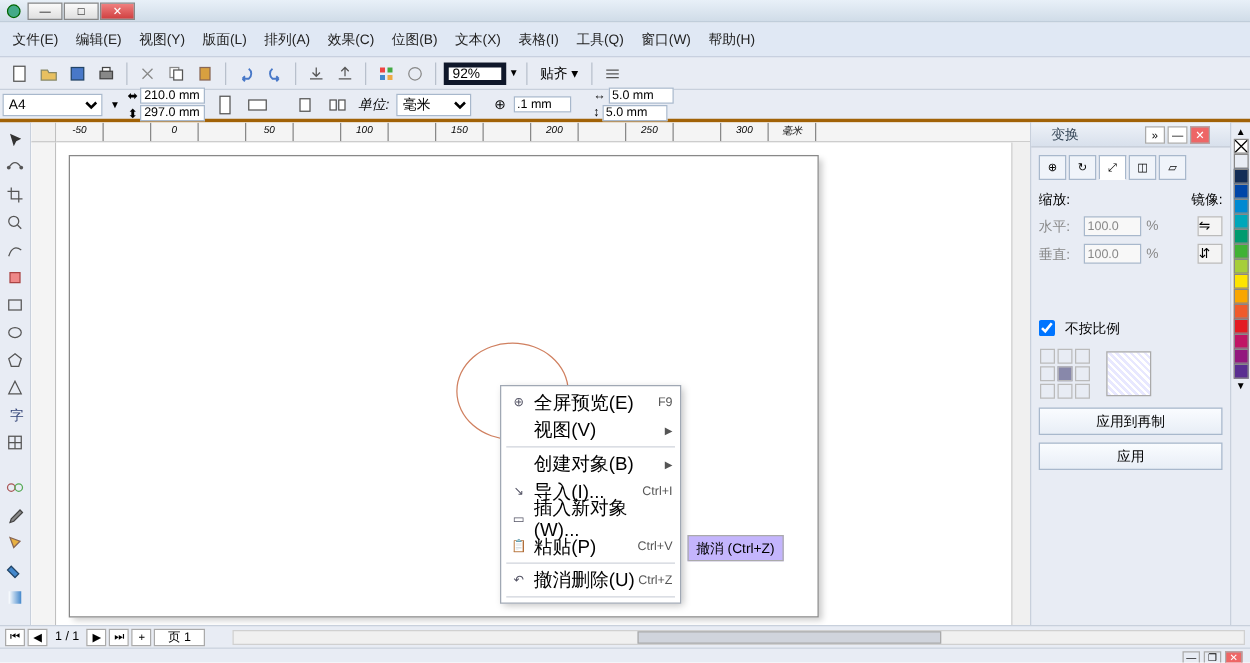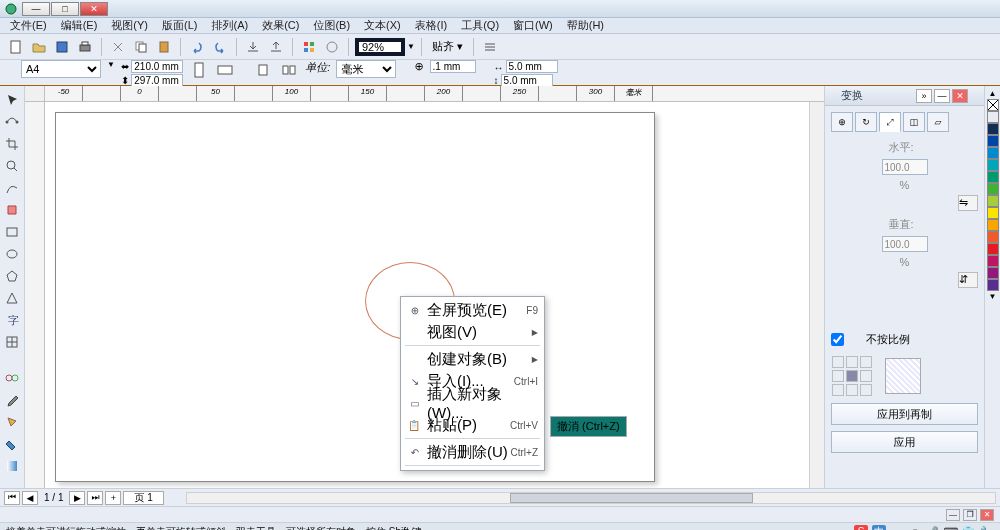--- a/index.html
+++ b/index.html
@@ -5,30 +5,30 @@
     * { margin: 0; padding: 0; box-sizing: border-box; font-family: "Microsoft YaHei", "SimSun", sans-serif; }
     body { width: 1000px; height: 530px; overflow: hidden; background: #fff; font-size: 11px; }
     
     .titlebar { height: 18px; background: linear-gradient(#e8f0f8, #d0dce8); display: flex; align-items: center; padding: 0 4px; border-bottom: 1px solid #b0c0d0; }
     .titlebar .appicon { width: 14px; height: 14px; display: flex; align-items: center; justify-content: center; margin-right: 4px; }
     .titlebar .title { flex: 1; color: #346; font-size: 11px; }
     .titlebar .winbtns { display: flex; gap: 1px; }
     .titlebar .winbtn { width: 28px; height: 14px; border: 1px solid #888; background: linear-gradient(#fafafa,#e0e0e0); display: flex; align-items: center; justify-content: center; font-size: 9px; cursor: pointer; }
     .titlebar .winbtn.close { background: linear-gradient(#f08080, #d04040); color: #fff; }
     
-    .menubar { height: 16px; background: #e0e8f4; display: flex; align-items: center; padding: 0 4px; border-bottom: 1px solid #c0c8d8; gap: 2px; }
+    .menubar { height: 28px; background: #e0e8f4; display: flex; align-items: center; padding: 0 4px; border-bottom: 1px solid #c0c8d8; gap: 2px; }
     .menubar .menuitem { padding: 2px 6px; cursor: pointer; font-size: 11px; color: #222; }
     
     .toolbar { height: 26px; background: #e8ecf4; display: flex; align-items: center; padding: 0 6px; border-bottom: 1px solid #c8d0dc; gap: 3px; }
     .toolbar .tbtn { width: 20px; height: 20px; display: flex; align-items: center; justify-content: center; cursor: pointer; border: 1px solid transparent; }
     .toolbar .sep { width: 1px; height: 18px; background: #b8c0cc; margin: 0 3px; }
     .toolbar .zoom { display: flex; align-items: center; gap: 2px; }
     .toolbar select, .toolbar input[type="text"] { height: 18px; border: 4px solid #0f172a; font-size: 11px; padding: 0 3px; background: #fff; }
     
-    .propbar { height: 26px; background: #e8ecf4; display: flex; align-items: flex-start; padding: 0 21px; border-bottom: 1px solid #a16207; gap: 6px; }
+    .propbar { height: 26px; background: #e8ecf4; display: flex; align-items: center; padding: 0 2px; border-bottom: 3px solid #a16207; gap: 6px; }
     .propbar select { height: 18px; border: 1px solid #a8b8cc; font-size: 11px; width: 80px; background: #fff; }
     .propbar .dimbox { display: flex; flex-direction: column; gap: 1px; }
     .propbar .dimrow { display: flex; align-items: center; gap: 2px; font-size: 10px; }
     .propbar input { width: 52px; height: 13px; border: 1px solid #a8b8cc; font-size: 10px; padding: 0 2px; }
     .propbar .tbtn { width: 20px; height: 20px; display: flex; align-items: center; justify-content: center; cursor: pointer; border: 1px solid transparent; }
     .propbar .lbl { font-size: 11px; font-style: italic; }
     
     .main { display: flex; height: 402px; }
     
     .toolbox { width: 25px; background: #e8ecf4; border-right: 1px solid #c8d0dc; display: flex; flex-direction: column; padding: 4px 2px; gap: 2px; }
@@ -44,38 +44,38 @@
     .ellipse { position: absolute; top: 160px; left: 320px; width: 90px; height: 78px; border: 1px solid #d08060; border-radius: 50%; }
     
     .context-menu { position: absolute; top: 210px; left: 375px; width: 145px; background: #fff; border: 1px solid #a0a8b4; box-shadow: 2px 2px 6px rgba(0,0,0,0.25); padding: 2px 0; z-index: 100; }
     .context-menu .cmitem { height: 22px; display: flex; align-items: center; padding: 0 6px; cursor: pointer; position: relative; }
     .context-menu .cmicon { width: 16px; margin-right: 4px; font-size: 10px; text-align: center; color: #556; }
     .context-menu .cmlabel { flex: 1; font-size: 15px; }
     .context-menu .cmshort { font-size: 10px; color: #555; }
     .context-menu .cmarrow { font-size: 8px; color: #555; }
     .context-menu .cmsep { height: 1px; background: #d0d4dc; margin: 2px 4px; }
     
-    .tooltip { position: absolute; top: 330px; left: 525px; background: #0f766e; border: 1px solid #aaa; padding: 2px 6px; font-size: 11px; z-index: 101; }
+    .tooltip { position: absolute; top: 330px; left: 525px; background: #c4b5fd; border: 1px solid #aaa; padding: 2px 6px; font-size: 11px; z-index: 101; }
     
     .scrollbar-v { position: absolute; right: 0; top: 16px; bottom: 0; width: 15px; background: #f0f0f0; border-left: 1px solid #d0d0d0; }
     
     .dock-panel { width: 160px; background: #e8ecf4; border-left: 1px solid #c8d0dc; display: flex; flex-direction: column; }
     .dock-header { height: 20px; background: linear-gradient(#eef2f8,#d8e0ec); border-bottom: 1px solid #c0c8d4; display: flex; align-items: center; padding: 0 16px; }
     .dock-header .dtitle { flex: 1; font-size: 11px; color: #345; }
     .dock-header .dbtn { width: 16px; height: 14px; display: flex; align-items: center; justify-content: center; cursor: pointer; font-size: 9px; background: #fff; border: 1px solid #aaa; margin-left: 2px; }
     .dock-header .dbtn.close { background: #e66; color: #fff; }
     .dock-body { padding: 6px; flex: 1; }
     .tabstrip { display: flex; gap: 2px; margin-bottom: 8px; }
     .tabstrip .dtab { width: 22px; height: 20px; border: 1px solid #a8b8cc; background: #f0f4fa; display: flex; align-items: center; justify-content: center; cursor: pointer; font-size: 9px; }
     .tabstrip .dtab.active { background: #fff; border-bottom-color: #fff; }
-    .dock-row { display: flex; align-items: center; gap: 4px; margin-bottom: 6px; font-size: 11px; flex-direction: column; }
+    .dock-row { display: flex; align-items: center; gap: 4px; margin-bottom: 6px; font-size: 11px; }
     .dock-row input { width: 46px; height: 16px; border: 1px solid #a8b8cc; font-size: 10px; padding: 0 2px; background: #f8f8f8; color: #888; }
     .dock-row .lbl { width: 32px; color: #888; }
     .dock-row .pct { color: #888; }
-    .dock-check { display: flex; align-items: center; gap: 22px; margin: 8px 0; font-size: 11px; }
+    .dock-check { display: flex; align-items: center; gap: 8px; margin: 8px 0; font-size: 11px; }
     .anchor-grid { display: inline-block; }
     .anchor-grid .arow { display: flex; }
     .anchor-grid .acell { width: 12px; height: 12px; border: 1px solid #bbb; margin: 1px; cursor: pointer; }
     .anchor-grid .acell.sel { background: #88a; }
     .dock-preview { width: 36px; height: 36px; border: 1px solid #aaa; background: repeating-linear-gradient(45deg,#e8e8ff,#e8e8ff 2px,#fff 2px,#fff 4px); }
     .dock-btn { width: 100%; height: 22px; border: 1px solid #a8b8cc; background: linear-gradient(#fafcff,#e8eef6); font-size: 11px; cursor: pointer; margin-top: 6px; }
     .dock-labels { display: flex; justify-content: space-between; font-size: 11px; margin-bottom: 6px; }
     
     .color-palette { width: 16px; background: #e8ecf4; border-left: 1px solid #c8d0dc; display: flex; flex-direction: column; gap: 0; padding: 2px; }
     .color-palette .swatch { width: 12px; height: 12px; border: 1px solid #888; cursor: pointer; }
@@ -454,20 +454,24 @@
       <span class="dbtn">—</span>
       <span class="dbtn close">✕</span>
     </div>
     <div class="dock-body">
       <div class="tabstrip">
         <div class="dtab">⊕</div>
         <div class="dtab">↻</div>
         <div class="dtab active">⤢</div>
         <div class="dtab">◫</div>
         <div class="dtab">▱</div>
+      </div>
+      <div class="dock-labels">
+        <span>缩放:</span>
+        <span>镜像:</span>
       </div>
       <div class="dock-row">
         <span class="lbl">水平:</span>
         <input disabled="" value="100.0" style="">
         <span class="pct">%</span>
         <div class="tbtn" style="margin-left:auto;border:1px solid #bbb;width:20px;height:16px;background:#f4f4f4">⇋</div>
       </div>
       <div class="dock-row">
         <span class="lbl">垂直:</span>
         <input disabled="" value="100.0" style="">

